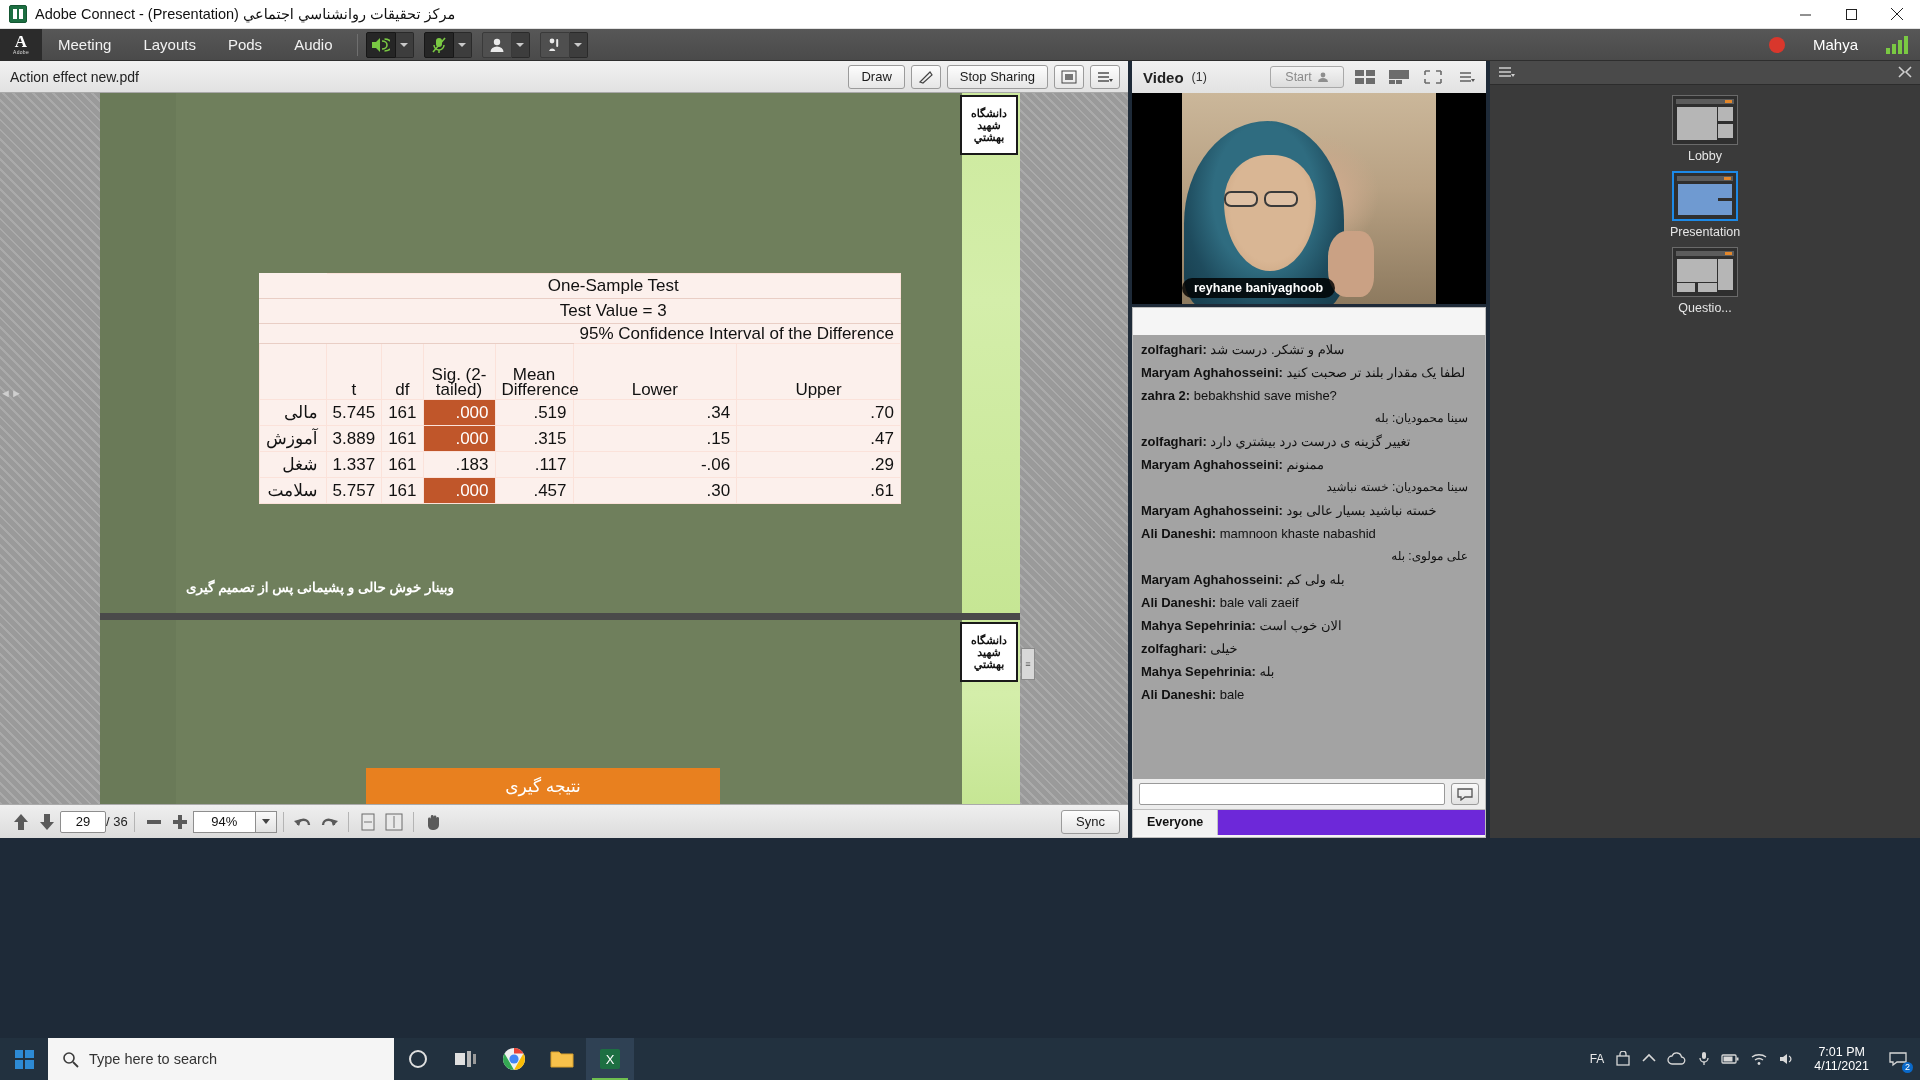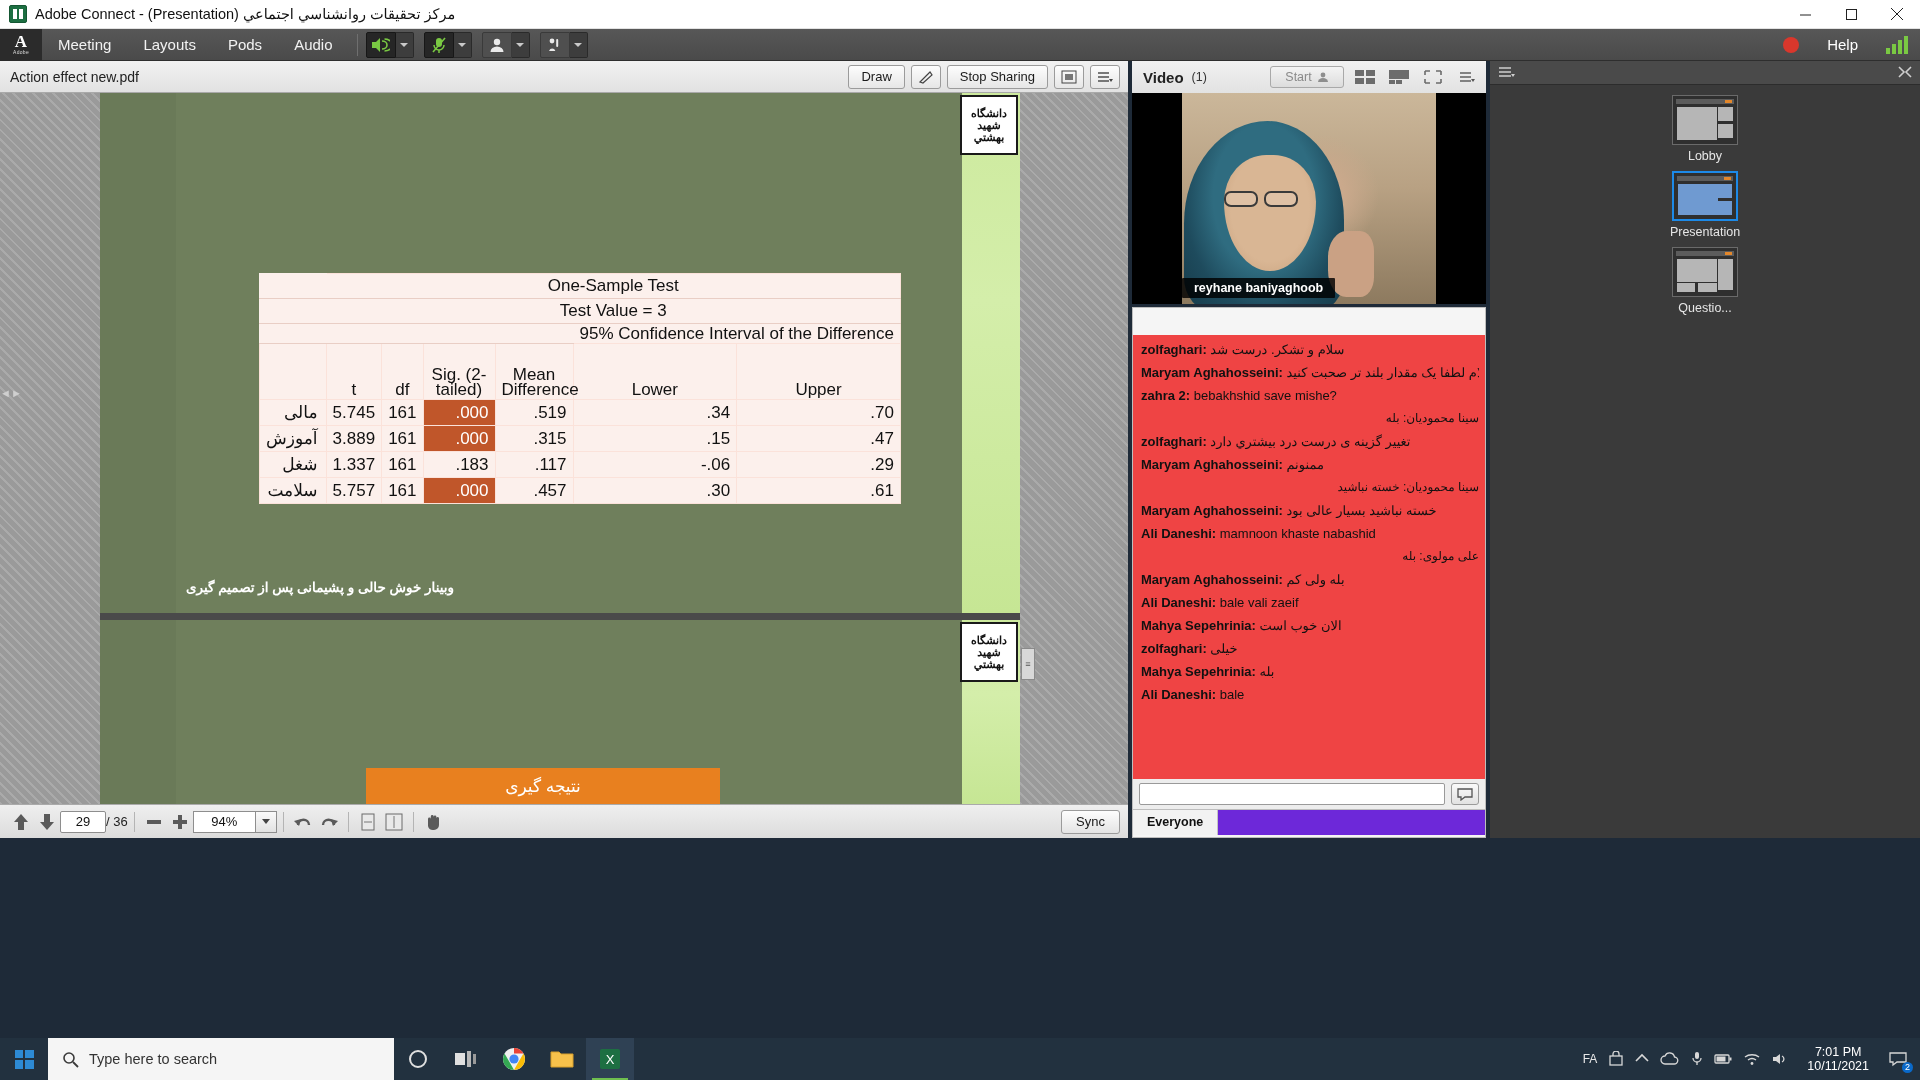--- a/index.html
+++ b/index.html
@@ -228,36 +228,36 @@
     border: 2px solid #3a3a3a; border-radius: 7px; background: rgba(255,255,255,.16);
   }
   .vid-glass.l { left: 92px; }
   .vid-glass.r { left: 132px; }
   .vid-hand {
     position: absolute; left: 196px; top: 138px; width: 46px; height: 66px;
     background: #caa184; border-radius: 40% 30% 30% 40%;
   }
   .vid-name {
     position: absolute; left: 50px; bottom: 6px; padding: 3px 12px;
-    background: rgba(0,0,0,.82); border-radius: 1px; color: #fff;
+    background: rgba(0,0,0,.82); border-radius: 10px; color: #fff;
     font-size: 12.5px; font-weight: bold;
   }
 
   
   .chat-pod { position: absolute; left: 1132px; top: 307px; width: 354px; height: 531px; background: #f5f5f5; border: 1px solid #bdbdbd; }
   .chat-head {
     height: 27px; background: linear-gradient(#ececec,#dfdfdf); border-bottom: 1px solid #b5b5b5;
     display: flex; align-items: center; padding: 0 6px;
   }
   .chat-title { font-size: 15px; font-weight: bold; color: #1f1f1f; margin-left: 4px; }
   .chat-scope { font-size: 12px; color: #3a3a3a; margin-left: 8px; }
   .chat-menu { margin-left: auto; display: flex; align-items: center; gap: 3px; padding-right: 3px; }
   .chat-body {
     position: absolute; left: 0; top: 27px; width: 352px; height: 448px;
-    background: #ef4444; overflow: hidden; padding: 7px 6px 0 8px;
+    background: #a3a3a3; overflow: hidden; padding: 7px 17px 0 8px;
   }
   .msg { font-size: 13px; color: #111; line-height: 15px; margin-bottom: 8px; white-space: nowrap; overflow: hidden; }
   .msg .who { font-weight: bold; }
   .msg.rtl { direction: rtl; text-align: right; font-size: 12px; }
   .chat-input-row {
     position: absolute; left: 0; bottom: 28px; width: 352px; height: 30px;
     display: flex; align-items: center; padding: 0 6px; gap: 6px; background: #ededed;
   }
   .chat-input {
     flex: 1; height: 22px; background: #fff; border: 1px solid #9a9a9a; border-radius: 2px;
@@ -417,21 +417,21 @@
           <rect x="9.2" y="2" width="2" height="8" rx="1" fill="#eaeaea"></rect>
         </svg>
       </div>
       <div class="tool-drop">
           <i class="caret"></i>
         </div>
     </div>
 
     <div style="margin-left:auto; display:flex; align-items:center; gap:16px;">
       <div class="rec-dot"></div>
-      <div class="help-item">Help</div>
+      <div class="help-item">Mahya</div>
       <div class="signal">
         <i style="height:6px"></i>
           <i style="height:10px"></i>
           <i style="height:14px"></i>
           <i style="height:18px"></i>
       </div>
     </div>
   </div>
 
   <div class="pod-head">
@@ -837,21 +837,21 @@
           <path d="M2 5 a10 8 0 0 1 14 0" stroke="#d8d8d8" stroke-width="1.4" fill="none"></path>
           <path d="M5 8 a6 5 0 0 1 8 0" stroke="#d8d8d8" stroke-width="1.4" fill="none"></path>
           <circle cx="9" cy="11.5" r="1.4" fill="#d8d8d8"></circle>
         </svg>
       <svg width="18" height="14" viewBox="0 0 18 14">
           <polygon points="1,5 4,5 8,2 8,12 4,9 1,9" fill="#d8d8d8"></polygon>
           <path d="M10 4 a4 3.5 0 0 1 0 6" stroke="#d8d8d8" stroke-width="1.3" fill="none"></path>
         </svg>
       <div class="clock">
         <div>7:01 PM</div>
-        <div>10/11/2021</div>
+        <div>4/11/2021</div>
       </div>
       <div class="notif">
         <svg width="18" height="16" viewBox="0 0 18 16">
             <path d="M1 2 h16 v9 h-9 l-4 3 v-3 h-3z" fill="none" stroke="#d8d8d8" stroke-width="1.3"></path>
           </svg>
         <span class="badge">2</span>
       </div>
     </div>
   </div>
 

